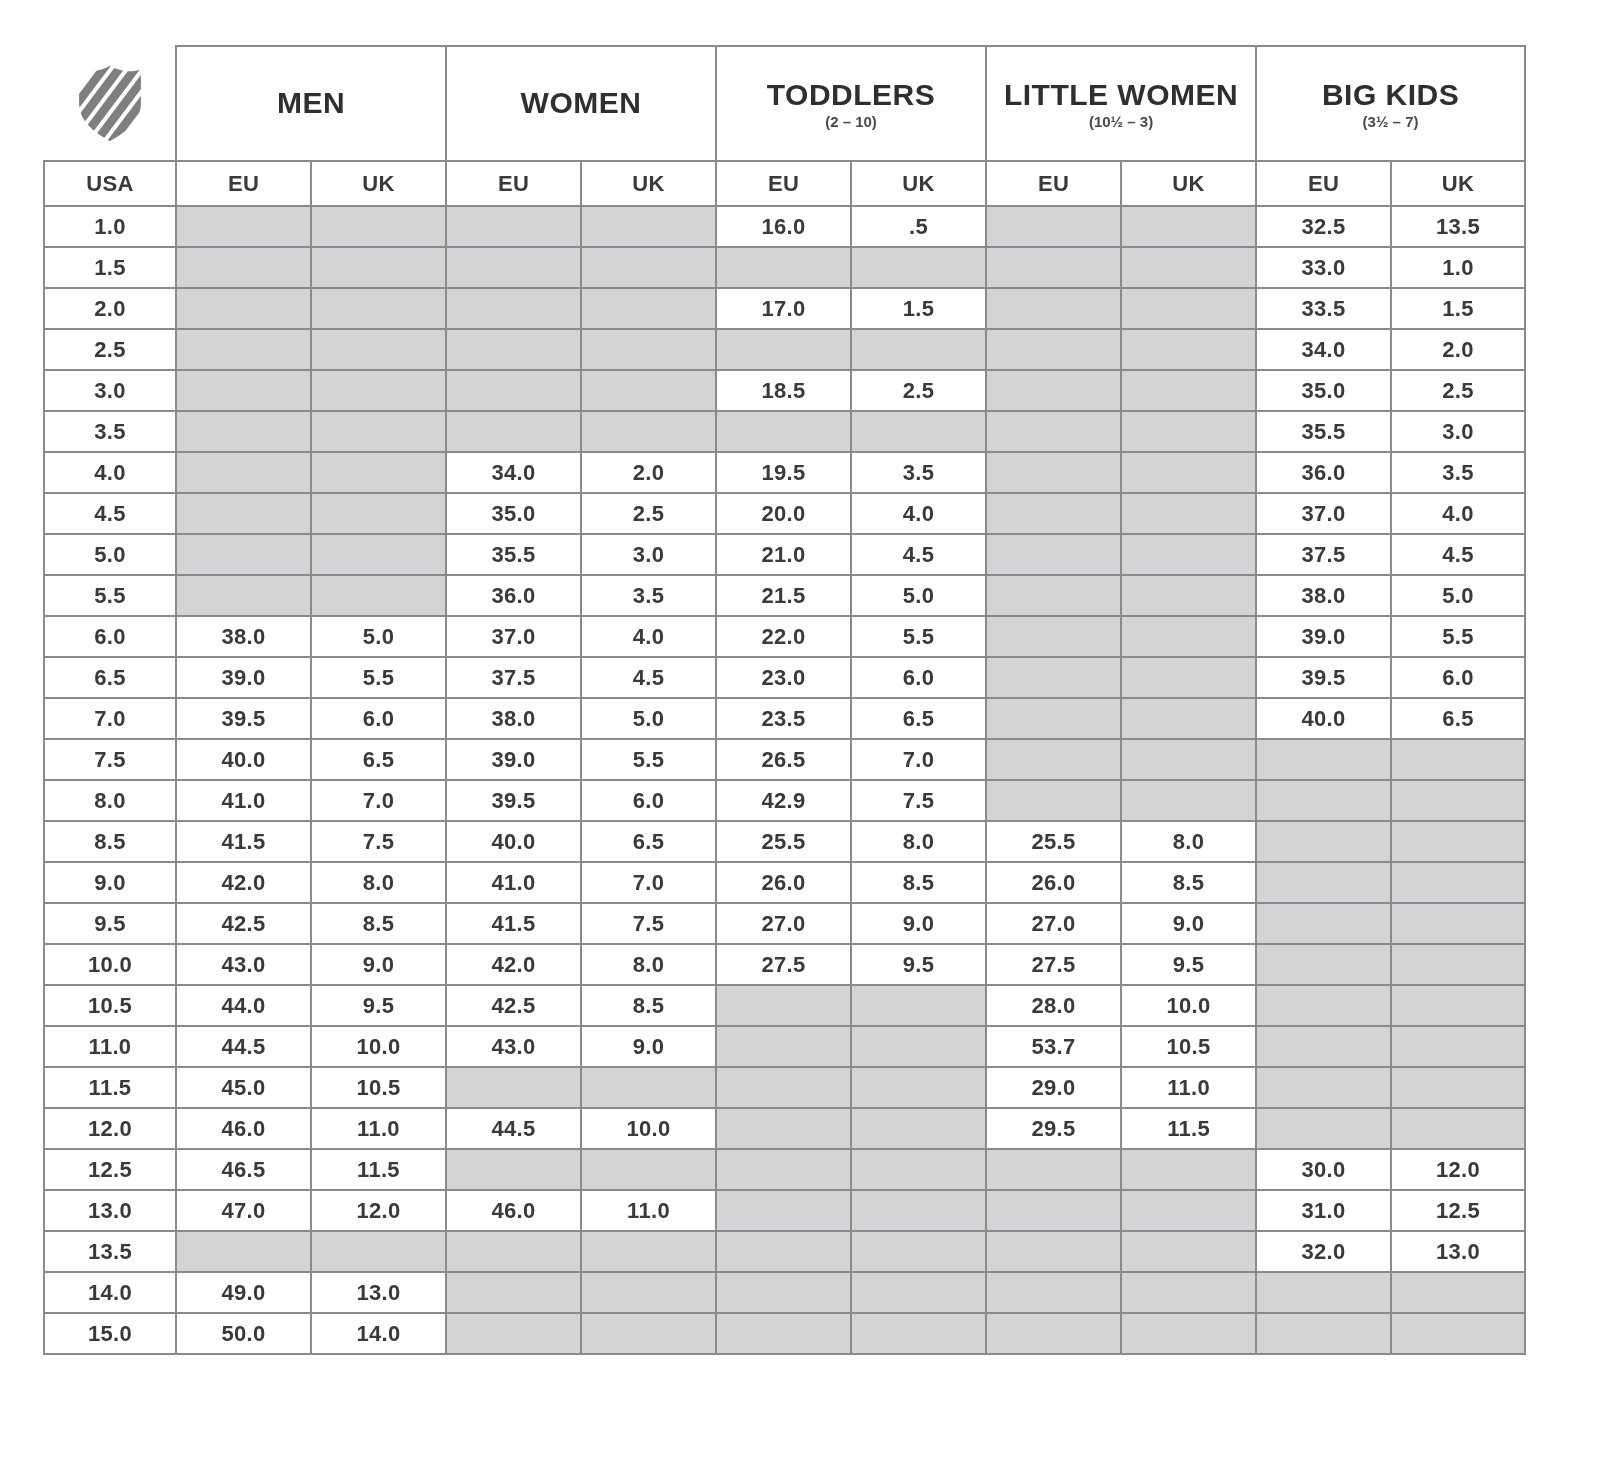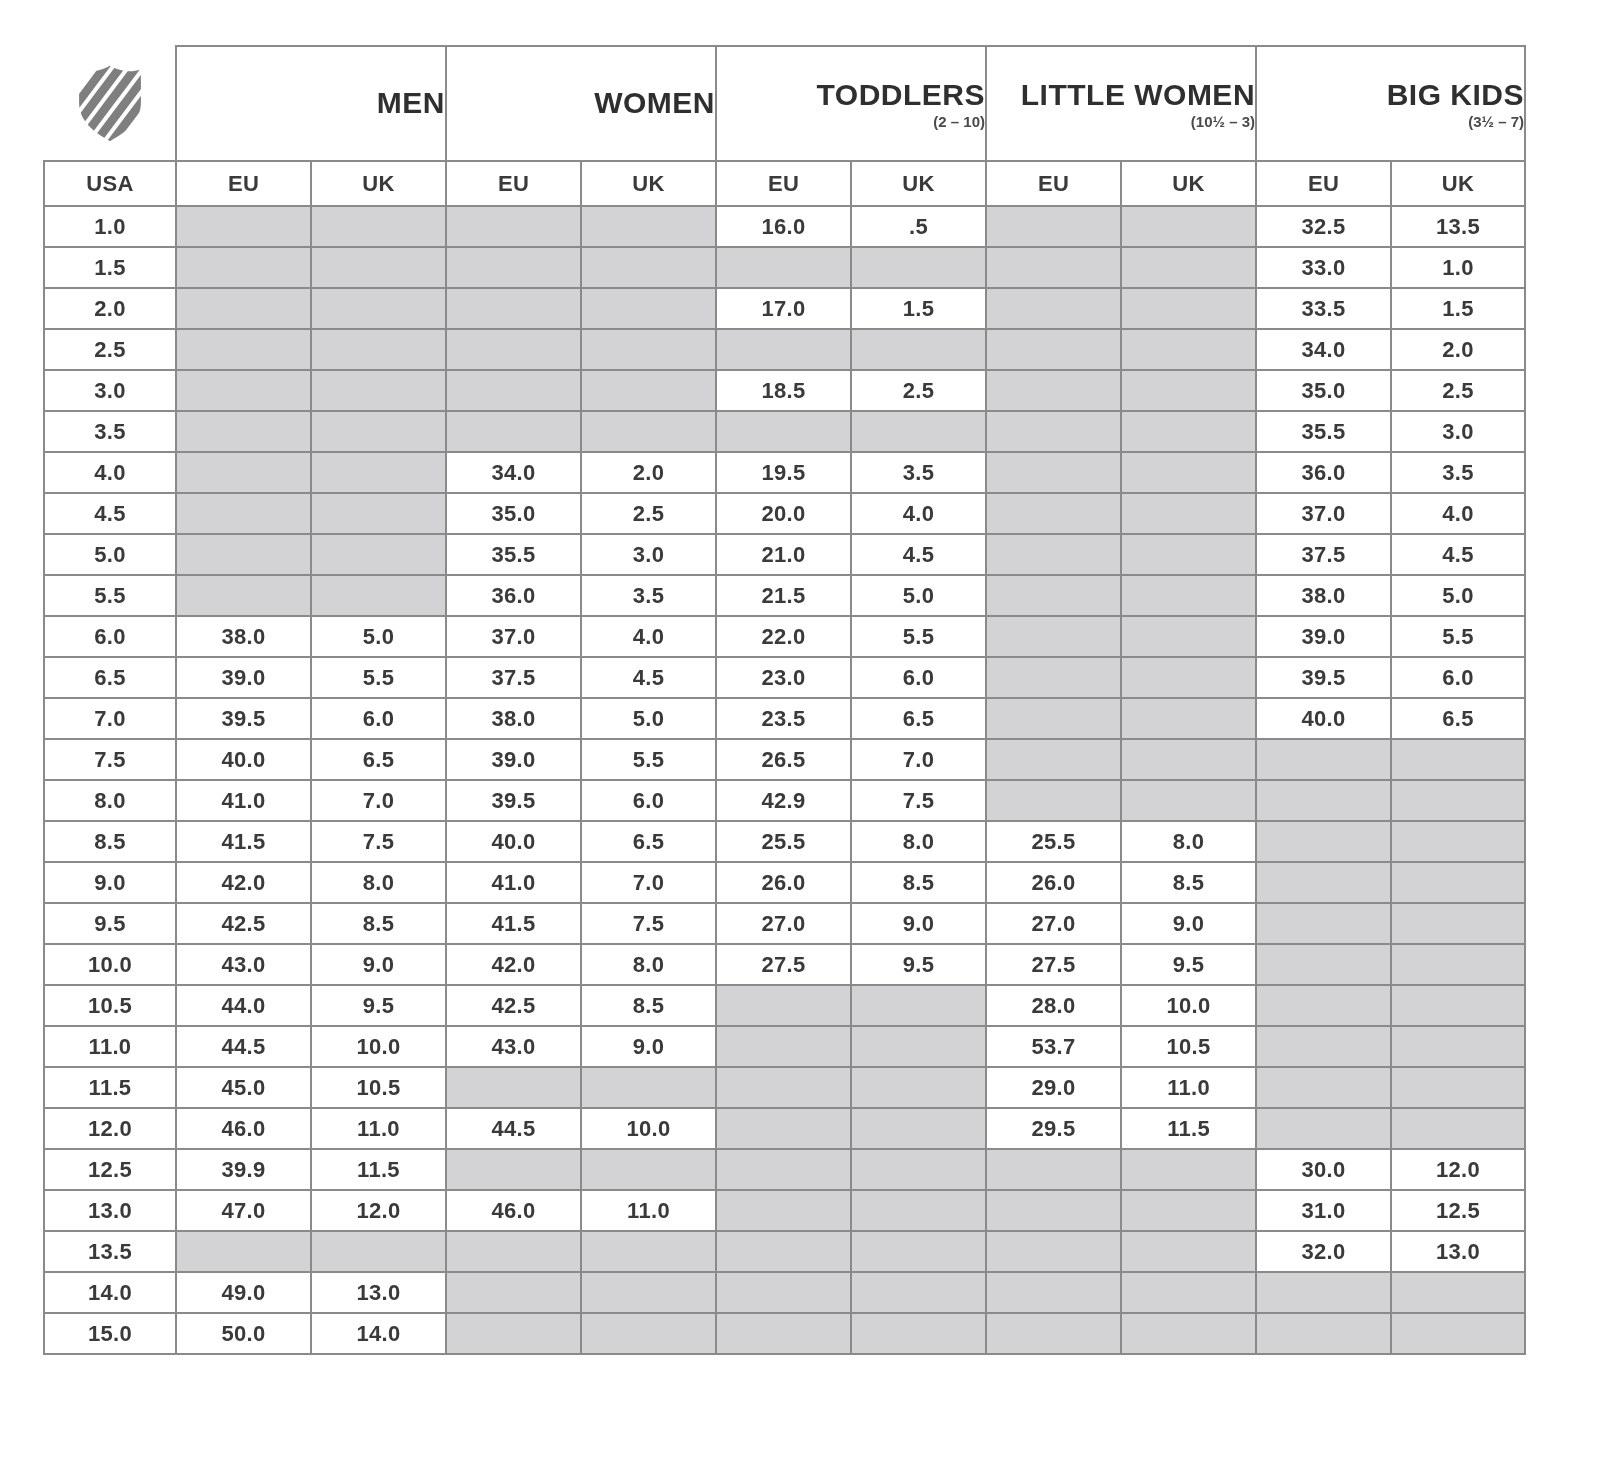--- a/index.html
+++ b/index.html
@@ -5,21 +5,21 @@
   html,body{margin:0;padding:0;background:#ffffff;}
   body{width:1599px;height:1474px;font-family:"Liberation Sans",sans-serif;-webkit-font-smoothing:antialiased;}
   .wrap{padding:45px 0 0 43px;}
   table{border-collapse:collapse;width:1480px;table-layout:fixed;}
   th,td{border:2px solid #8a8a8a;text-align:center;vertical-align:middle;color:#3a3a3a;background:#ffffff;padding:0;}
   th.logo-cell{border:none;background:#ffffff;}
   thead tr.groups th{height:113px;}
   thead tr.cols th{height:43px;font-size:22px;font-weight:bold;letter-spacing:.3px;border-radius:10px;}
   tbody td{height:39px;font-size:22px;font-weight:bold;letter-spacing:.3px;}
   td.empty{background:#d3d3d5;}
-  .group-inner{display:flex;flex-direction:column;align-items:flex-end;justify-content:center;height:100%;}
+  .group-inner{display:flex;flex-direction:column;align-items:center;justify-content:center;height:100%;}
   .glabel{font-size:30px;font-weight:bold;color:#2f2f2f;letter-spacing:.5px;}
   .gsub{font-size:15px;font-weight:bold;color:#4a4a4a;margin-top:1px;}
   .logo-box{display:flex;align-items:center;justify-content:center;height:100%;}
 </style>
 </head>
 <body>
 
 <div class="wrap">
   <table>
     <colgroup>
@@ -395,21 +395,21 @@
           <td>10.0</td>
           <td class="empty"></td>
           <td class="empty"></td>
           <td>29.5</td>
           <td>11.5</td>
           <td class="empty"></td>
           <td class="empty"></td>
         </tr>
         <tr>
           <td>12.5</td>
-          <td>39.9</td>
+          <td>46.5</td>
           <td>11.5</td>
           <td class="empty"></td>
           <td class="empty"></td>
           <td class="empty"></td>
           <td class="empty"></td>
           <td class="empty"></td>
           <td class="empty"></td>
           <td>30.0</td>
           <td>12.0</td>
         </tr>

